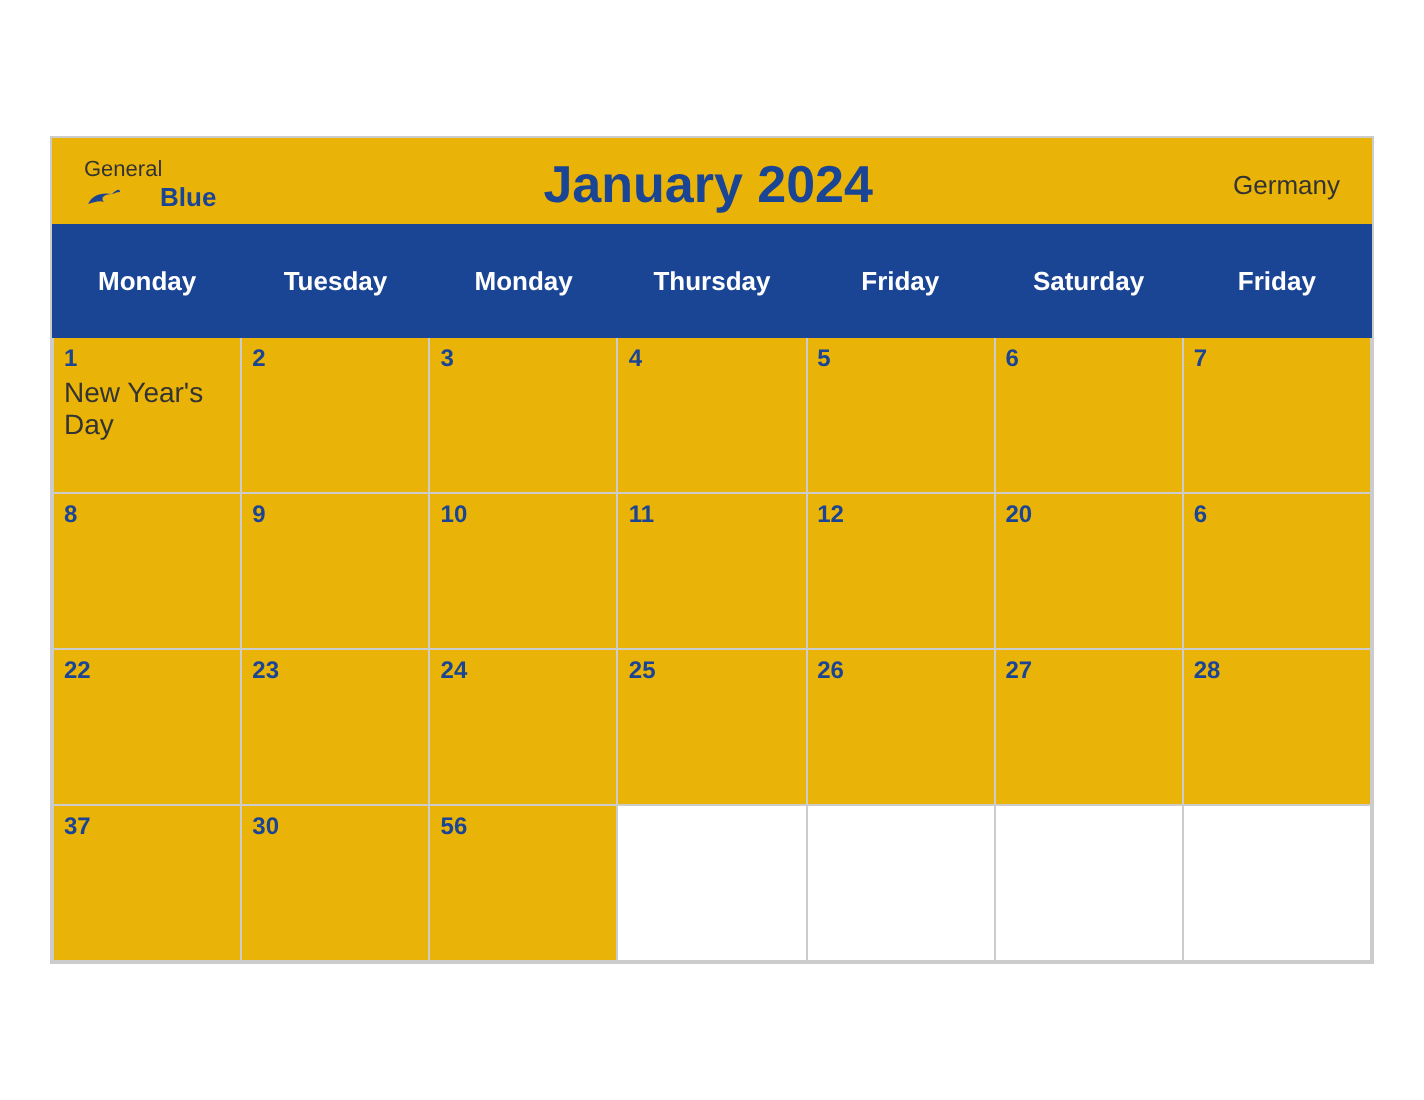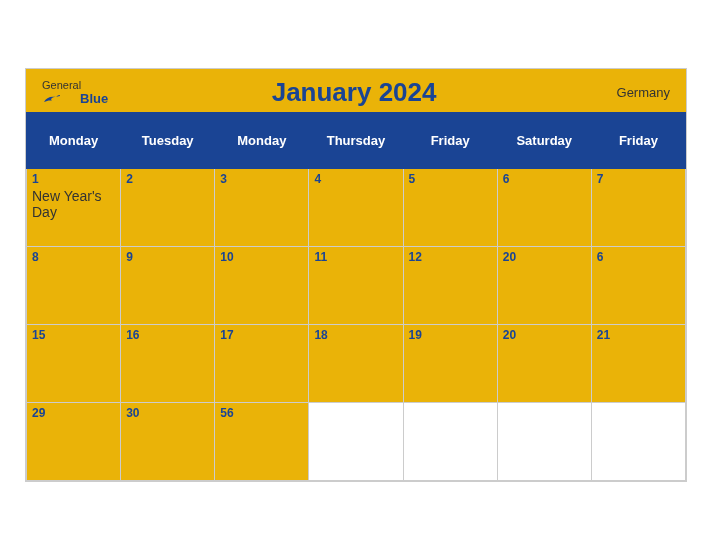--- a/index.html
+++ b/index.html
@@ -168,44 +168,44 @@
           </td>
           <td>
             <span class="day-number">20</span>
           </td>
           <td>
             <span class="day-number">6</span>
           </td>
         </tr>
         <tr>
           <td>
-            <span class="day-number">15</span>
-          </td>
-          <td>
-            <span class="day-number">16</span>
-          </td>
-          <td>
-            <span class="day-number">17</span>
-          </td>
-          <td>
-            <span class="day-number">18</span>
-          </td>
-          <td>
-            <span class="day-number">19</span>
-          </td>
-          <td>
-            <span class="day-number">20</span>
-          </td>
-          <td>
-            <span class="day-number">21</span>
+            <span class="day-number">22</span>
+          </td>
+          <td>
+            <span class="day-number">23</span>
+          </td>
+          <td>
+            <span class="day-number">24</span>
+          </td>
+          <td>
+            <span class="day-number">25</span>
+          </td>
+          <td>
+            <span class="day-number">26</span>
+          </td>
+          <td>
+            <span class="day-number">27</span>
+          </td>
+          <td>
+            <span class="day-number">28</span>
           </td>
         </tr>
         <tr>
           <td>
-            <span class="day-number">29</span>
+            <span class="day-number">37</span>
           </td>
           <td>
             <span class="day-number">30</span>
           </td>
           <td>
             <span class="day-number">56</span>
           </td>
           <td class="empty-cell"></td>
           <td class="empty-cell"></td>
           <td class="empty-cell"></td>

